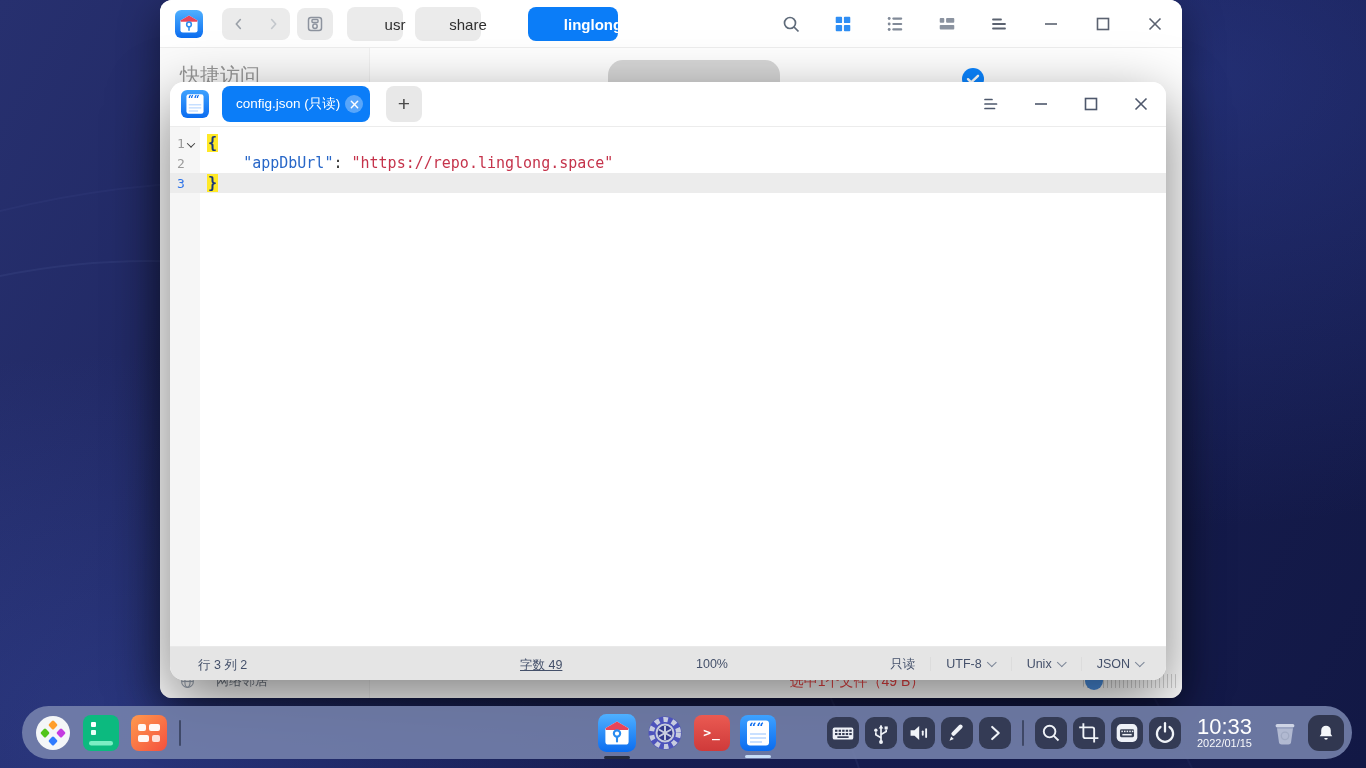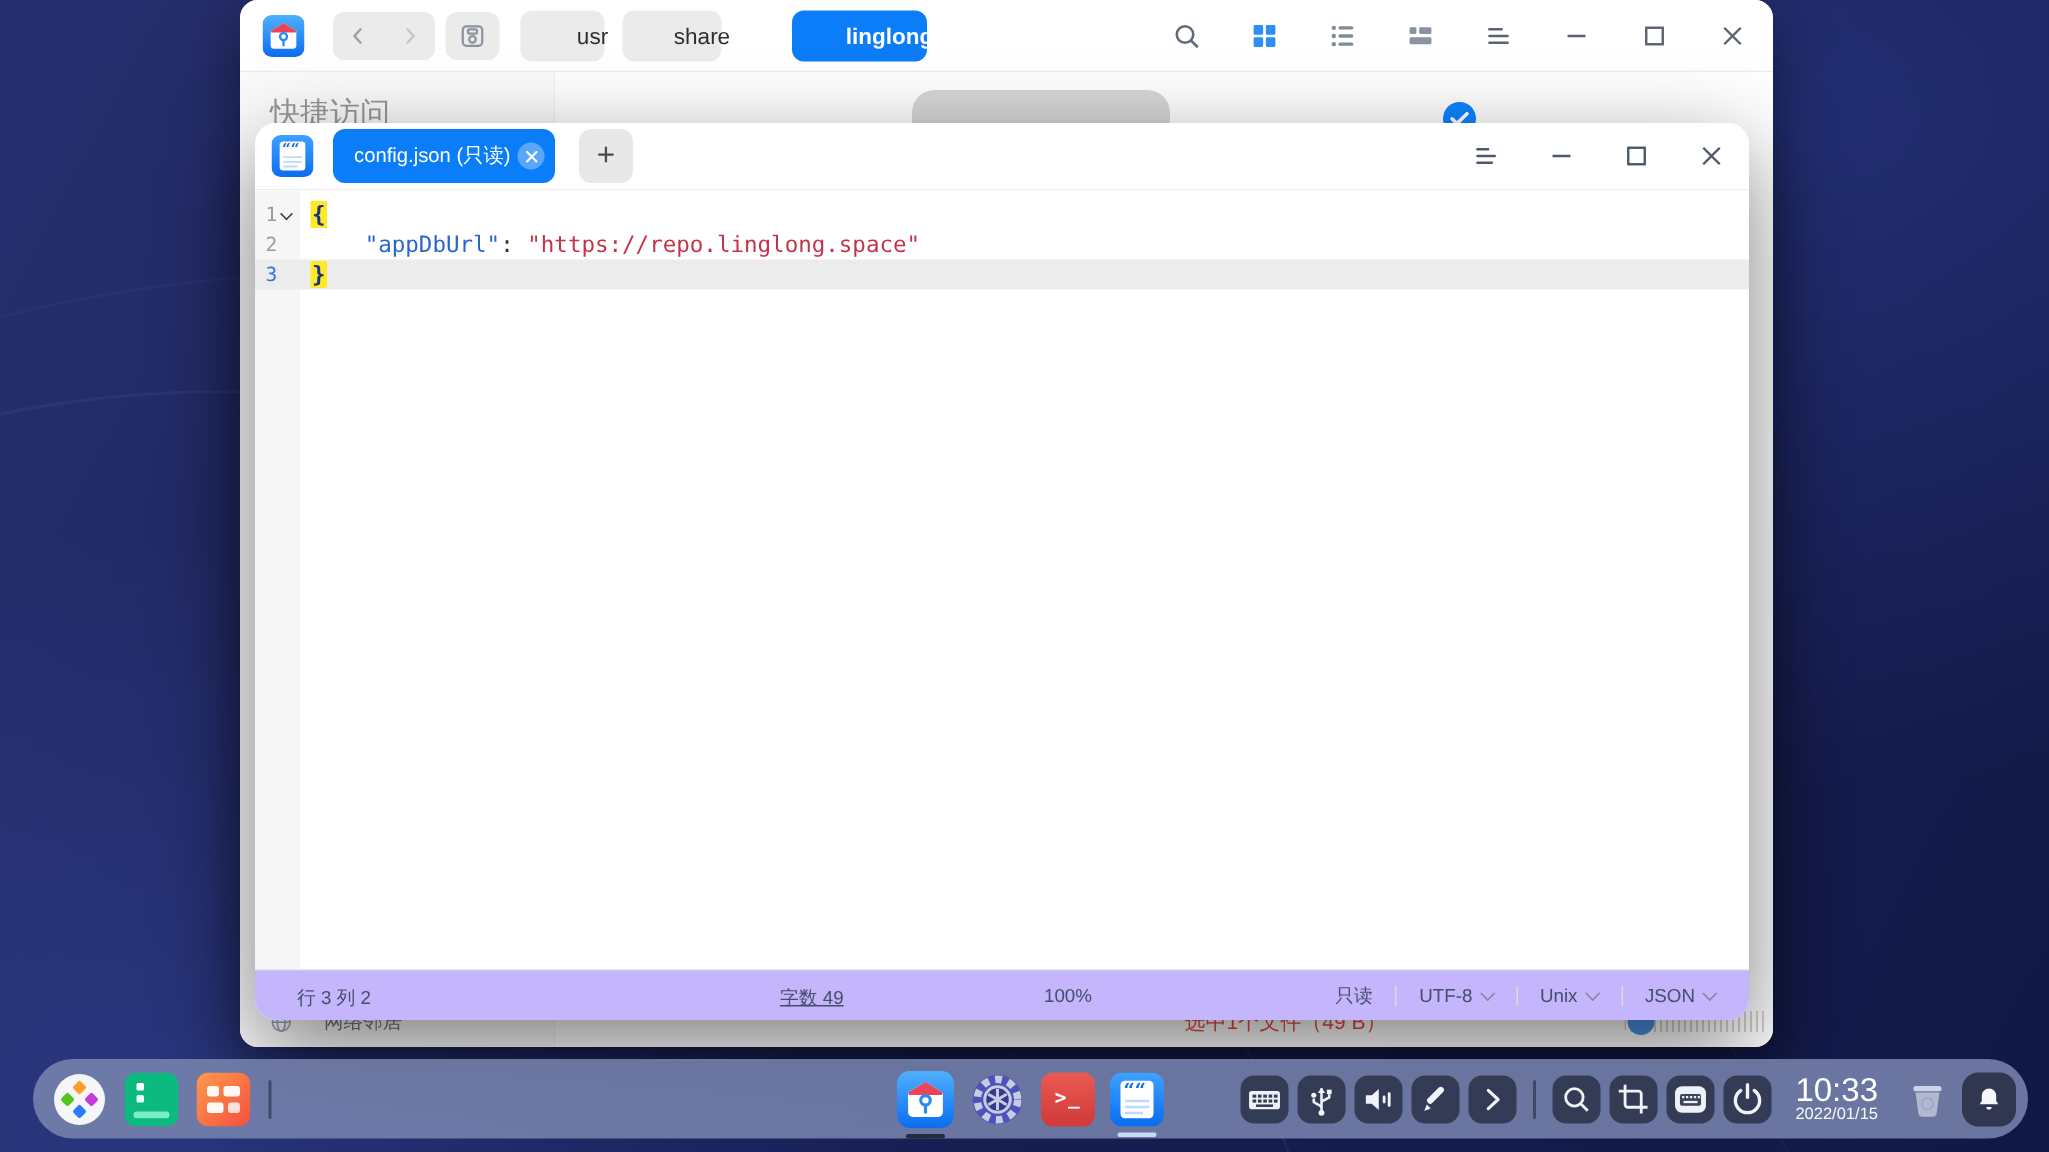--- a/index.html
+++ b/index.html
@@ -57,21 +57,21 @@
   .cl .ln{flex:0 0 30px;width:30px;padding-left:7px;font-size:13px;color:#9b9b9b;}
   .cl .code{padding-left:7px;}
   .cl1{top:6px}.cl2{top:26px}.cl3{top:46px}
   .cl.current{background:#ececec;}
   .cl.current .ln{color:#2f74e8;}
   .fold{display:inline-block;width:6px;height:6px;border-left:1.7px solid #3d3d3d;border-bottom:1.7px solid #3d3d3d;transform:rotate(-45deg) translate(1px,-1px);margin-left:3px;}
   .tok-brace{background:#ffe927;color:#17357d;font-weight:bold;padding:0 1px;}
   .tok-key{color:#2867c8;}
   .tok-colon{color:#333;}
   .tok-str{color:#c5334b;}
-  .ed-status{position:absolute;left:0;right:0;bottom:0;height:34px;border-top:1px solid #e9e9e9;background:#c4b5fd;border-radius:0 0 14px 14px;font-size:12.5px;color:#44506a;padding-left:46px;}
+  .ed-status{position:absolute;left:0;right:0;bottom:0;height:34px;border-top:1px solid #e9e9e9;background:#e5e5e5;border-radius:0 0 14px 14px;font-size:12.5px;color:#44506a;padding-left:46px;}
   .ed-status .pos{position:absolute;left:28px;top:10px;}
   .ed-status .words{position:absolute;left:350px;top:10px;text-decoration:underline;}
   .ed-status .zoom{position:absolute;left:526px;top:10px;}
   .ed-status .right{position:absolute;right:22px;top:0;height:34px;display:flex;align-items:center;gap:15px;}
   .vdiv{width:1px;height:14px;background:#dcdcdc;}
   .dd-group{display:flex;align-items:center;gap:7px;}
   .chev-down{width:7px;height:7px;border-left:1.5px solid #7d8798;border-bottom:1.5px solid #7d8798;transform:rotate(-45deg) translate(1px,-2px);}
 
   
   .dock{position:absolute;left:22px;top:706px;width:1330px;height:53px;border-radius:27px;background:rgba(118,131,173,.88);}

